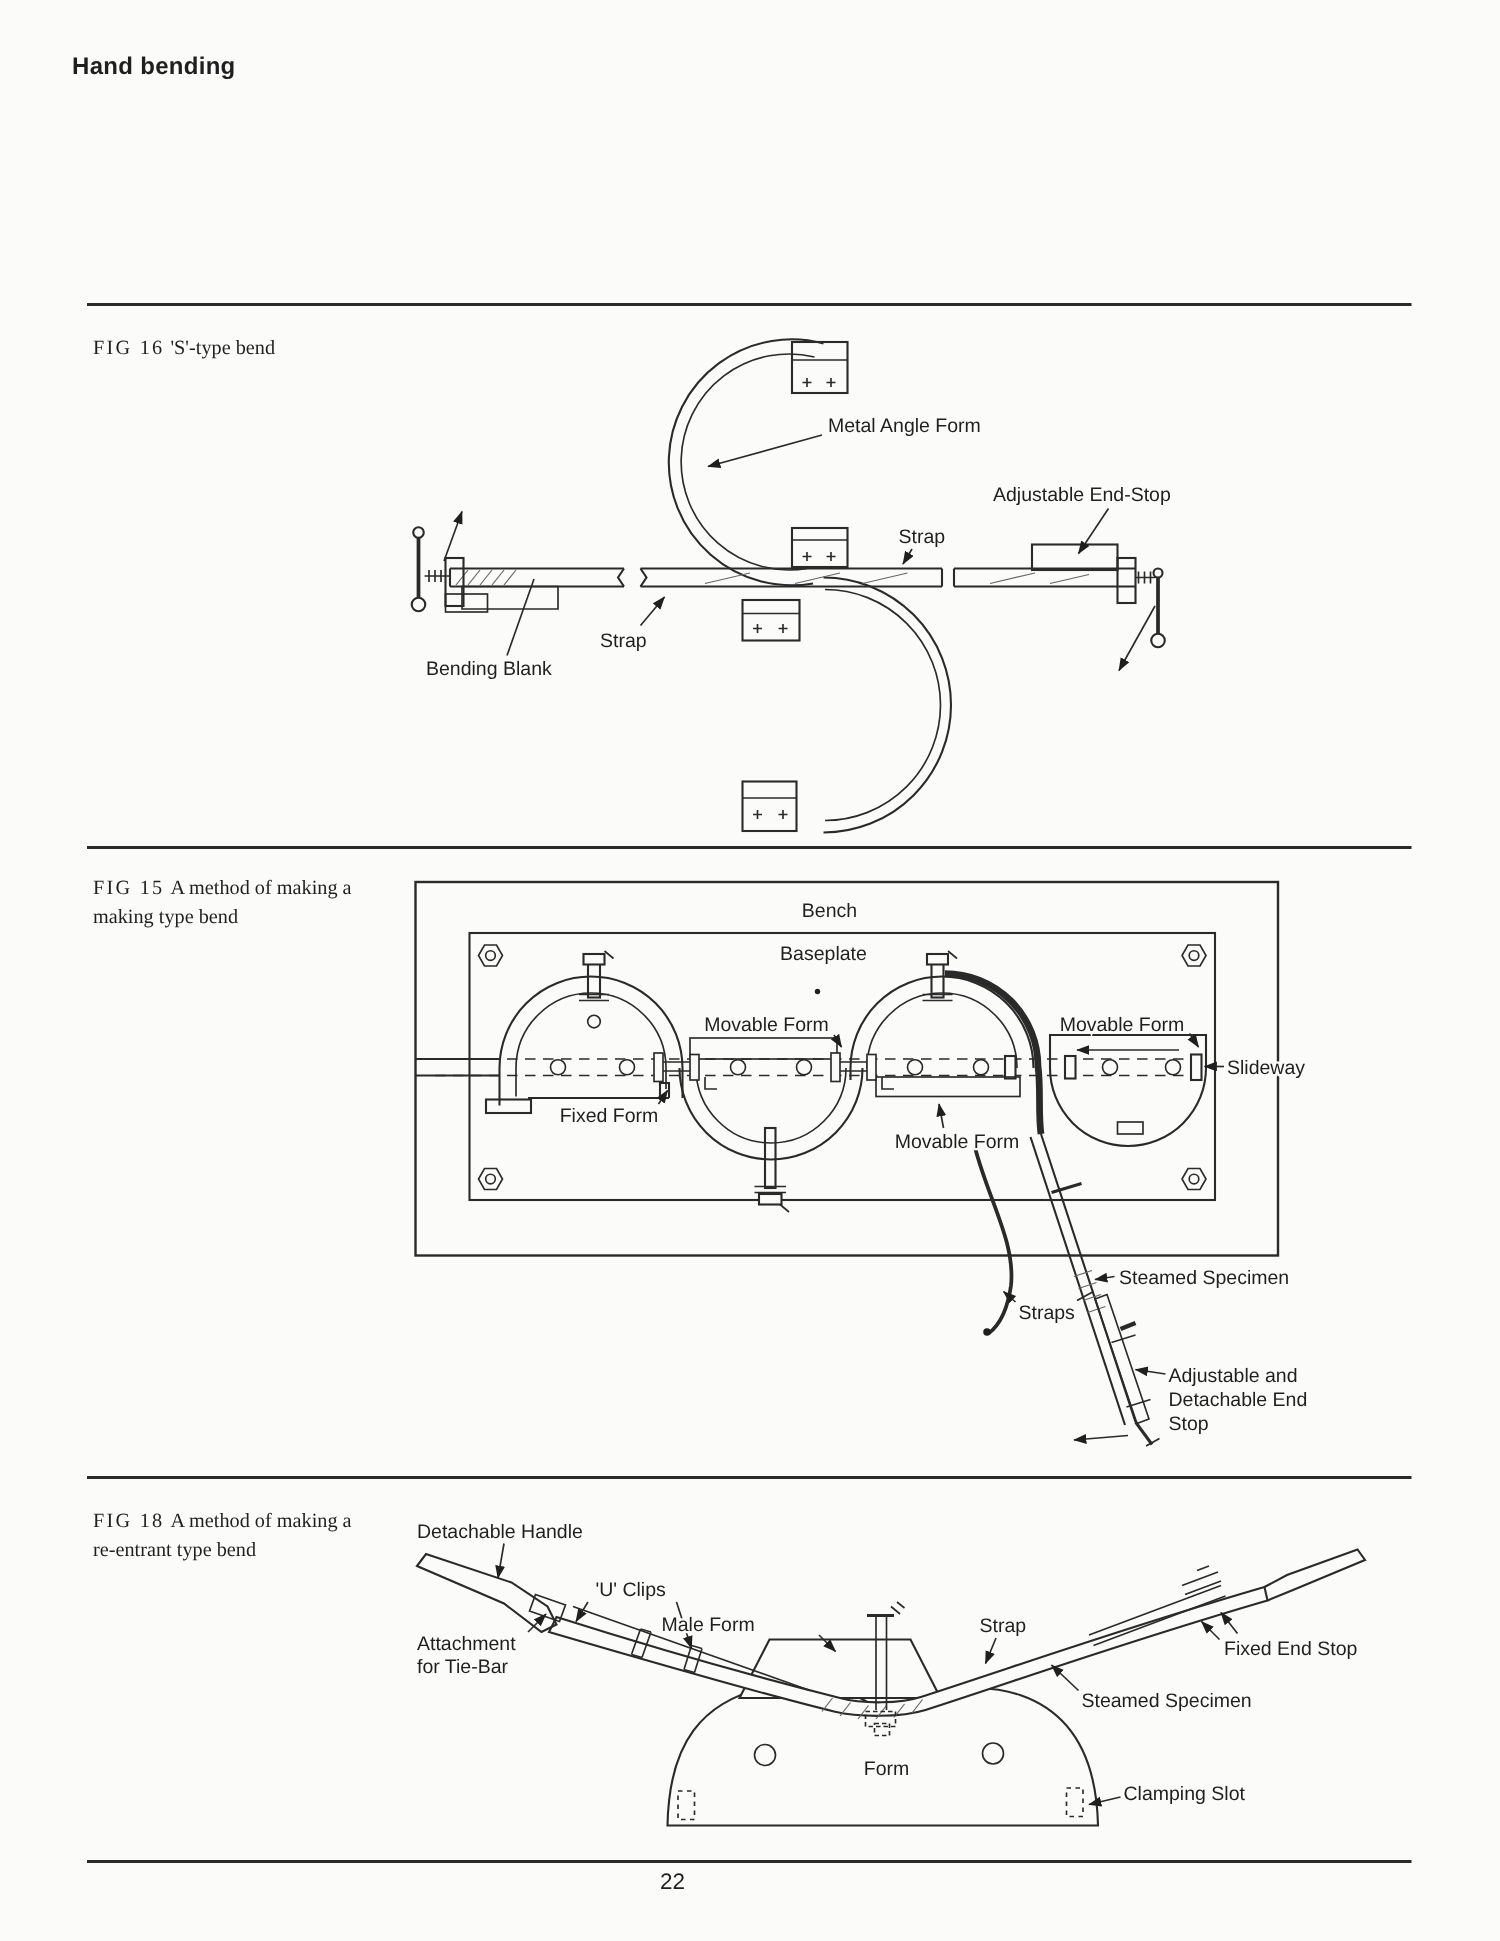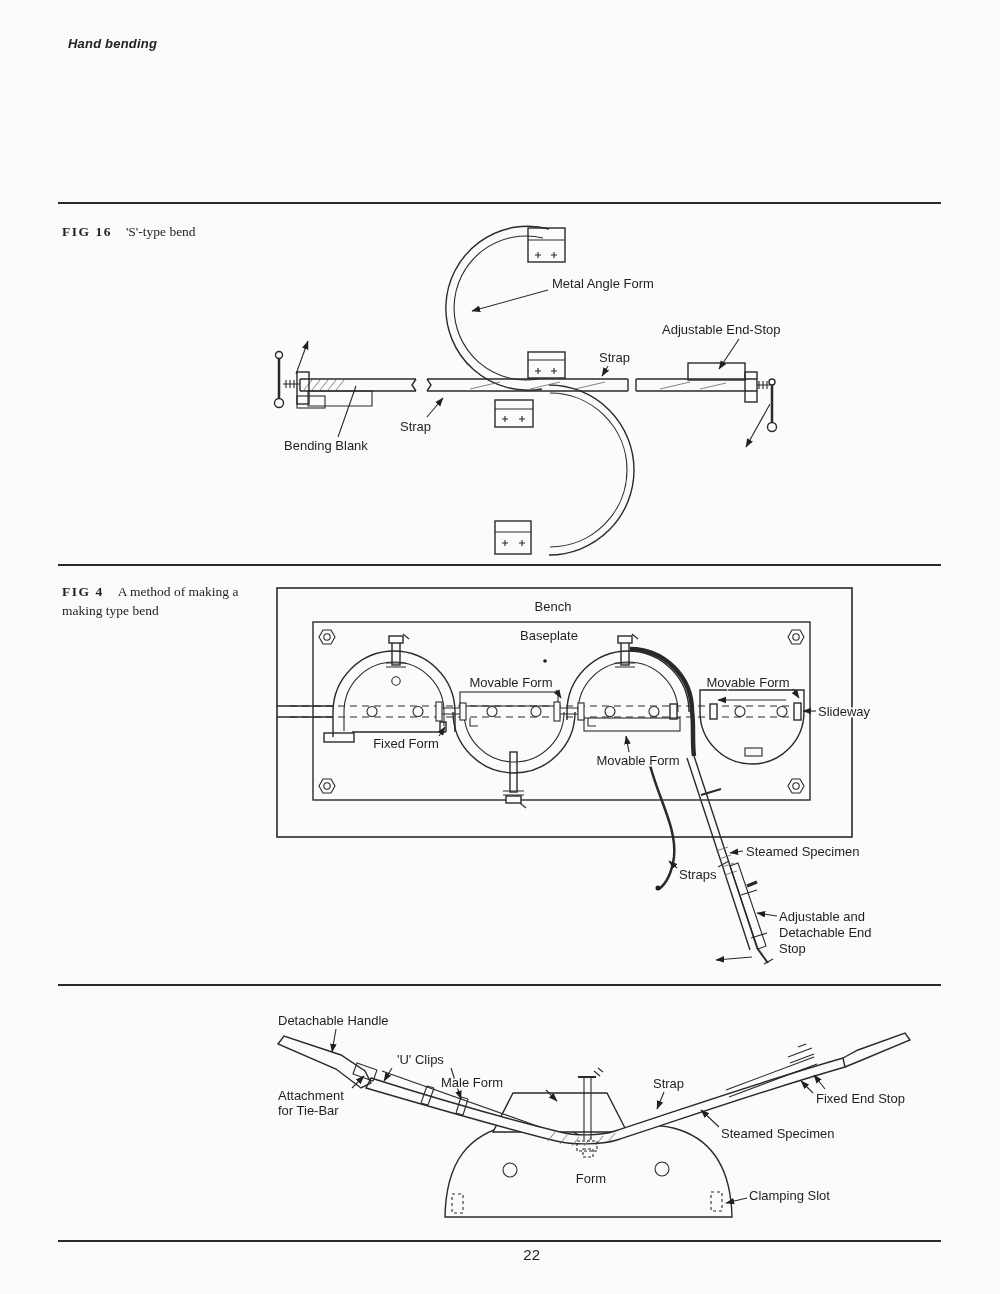--- a/index.html
+++ b/index.html
@@ -1,24 +1,24 @@
 <!DOCTYPE html>
 <html style="--ink: #1f1f1f; --line: #2a2a2a; --paper: #fbfbfa;"><head>
 <meta charset="utf-8">
 <style>
   :root{ --ink:#1f1f1f; --line:#2a2a2a; --paper:#fbfbfa; }
   html,body{margin:0;padding:0;}
   body{background:#e8e8e6;font-family:"Liberation Sans",sans-serif;}
   .page{position:relative;width:1000px;height:1294px;margin:0 auto;background:var(--paper);overflow:hidden;}
-  .running-header{position:absolute;left:68px;top:36px;font-size:13px;font-style:italic;font-weight:600;color:var(--ink);letter-spacing:.2px;}
+  .running-header{position:absolute;left:48px;top:36px;font-size:16px;font-weight:600;color:var(--ink);letter-spacing:.2px;}
   .rule{position:absolute;left:58px;width:883px;height:2px;background:var(--line);}
   .caption{position:absolute;left:62px;width:190px;font-family:"Liberation Serif",serif;font-size:13.5px;color:var(--ink);line-height:19px;}
-  .fig-num{font-variant:small-caps;letter-spacing:1.5px;font-style:normal;margin-right:14px;font-weight:bold;}
+  .fig-num{font-variant:small-caps;letter-spacing:1.5px;font-style:normal;margin-right:4px;}
   .fig-title{}
-  .page-number{position:absolute;left:440px;top:1246px;width:100px;text-align:right;font-size:15px;color:var(--ink);}
+  .page-number{position:absolute;left:440px;top:1246px;width:100px;text-align:left;font-size:15px;color:var(--ink);}
   svg{position:absolute;overflow:visible;}
   svg text{font-family:"Liberation Sans",sans-serif;font-size:13px;fill:var(--ink);stroke:var(--paper);stroke-width:3px;paint-order:stroke;}
   .d{stroke:var(--line);fill:none;stroke-width:1.4px;}
   .thin{stroke-width:1.1px;}
   .thick{stroke-width:4.5px;}
   .leader{stroke:var(--line);fill:none;stroke-width:1.1px;}
   .hatch{stroke:#666;stroke-width:.8px;fill:none;}
   .fillp{fill:var(--paper);}
 </style>
 </head>
@@ -115,21 +115,21 @@
     <text x="552" y="288">Metal Angle Form</text>
     <text x="662" y="334">Adjustable End-Stop</text>
     <text x="599" y="362">Strap</text>
     <text x="400" y="431">Strap</text>
     <text x="284" y="450">Bending Blank</text>
   </svg>
 
   <div class="rule" style="top:564px"></div>
 
   <div class="caption" style="top:582px">
-    <span class="fig-num">FIG 4</span><span class="fig-title">A method of making a</span><br>
+    <span class="fig-num">FIG 15</span><span class="fig-title">A method of making a</span><br>
     <span class="fig-title">making type bend</span>
   </div>
 
   <svg style="left:270px;top:582px" width="615" height="395" viewBox="270 582 615 395">
     <defs>
       <marker id="ar17" markerWidth="9" markerHeight="8" refX="7.5" refY="3" orient="auto">
           <path d="M0,0 L8,3 L0,6 Z" fill="#1f1f1f"></path>
         </marker>
     </defs>
     <g class="d">
@@ -247,20 +247,24 @@
     <text x="818" y="716">Slideway</text>
     <text x="746" y="856">Steamed Specimen</text>
     <text x="679" y="879">Straps</text>
     <text x="779" y="921">Adjustable and</text>
     <text x="779" y="937">Detachable End</text>
     <text x="779" y="953">Stop</text>
   </svg>
 
   <div class="rule" style="top:984px"></div>
 
+  <div class="caption" style="top:1004px">
+    <span class="fig-num">FIG 18</span><span class="fig-title">A method of making a</span><br>
+    <span class="fig-title">re-entrant type bend</span>
+  </div>
 
   <svg style="left:270px;top:1000px" width="650" height="235" viewBox="270 1000 650 235">
     <defs>
       <marker id="ar18" markerWidth="9" markerHeight="8" refX="7.5" refY="3" orient="auto">
           <path d="M0,0 L8,3 L0,6 Z" fill="#1f1f1f"></path>
         </marker>
     </defs>
     <g class="d">
 
       <path d="M445,1217 C446,1163 467,1133 515,1124 C542,1118 560,1124 577,1134 C585,1139 598,1141 608,1136 C622,1129 650,1120 680,1130 C715,1142 731,1172 732,1217 Z"></path>

